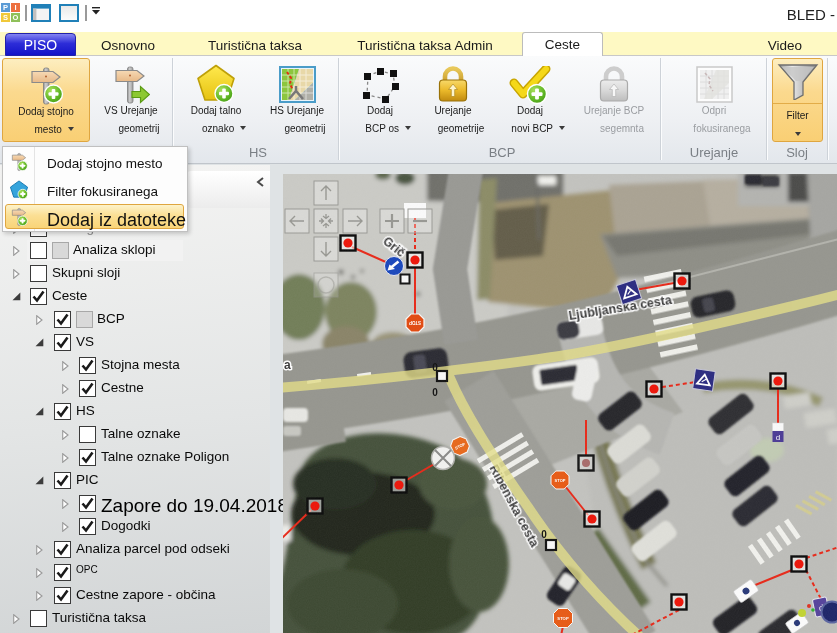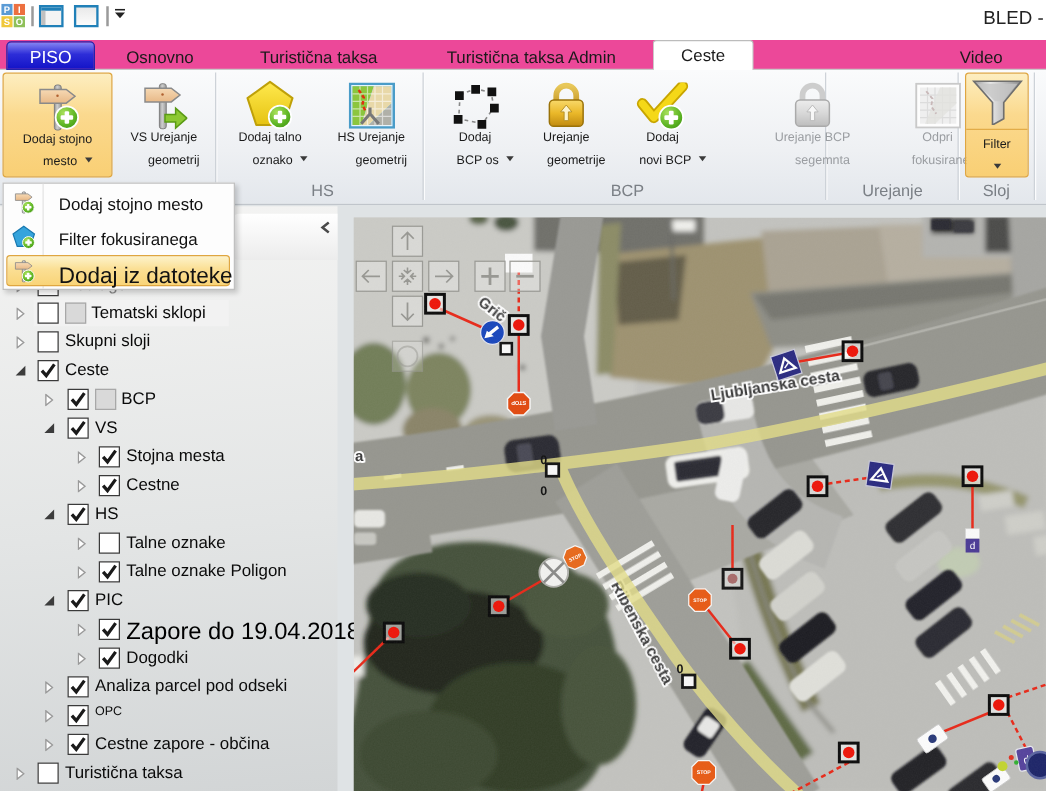--- a/index.html
+++ b/index.html
@@ -5,40 +5,40 @@
   html,body{margin:0;padding:0;width:837px;height:633px;overflow:hidden;
     font-family:"Liberation Sans",sans-serif;background:#fff;}
   *{box-sizing:border-box;}
   .abs{position:absolute;}
   #app{position:relative;width:837px;height:633px;background:#fff;}
   
   #titlebar{position:absolute;left:0;top:0;width:837px;height:32px;background:#fff;}
   .tsep{position:absolute;top:5px;width:1.5px;height:16px;background:#9a9a9a;}
   #bled{position:absolute;right:2px;top:6px;font-size:15px;color:#222;}
   
-  #tabbar{position:absolute;left:0;top:32px;width:837px;height:24px;background:#ec4899;
+  #tabbar{position:absolute;left:0;top:32px;width:837px;height:24px;background:#fef9c3;
     border-bottom:1px solid #c8c8c8;padding-left:13px;}
   .tab{position:absolute;top:3px;height:21px;font-size:13.5px;color:#1a1a1a;
     text-align:center;line-height:21px;}
   #tab-piso{position:absolute;left:5px;top:1px;width:71px;height:23px;border-radius:4px 4px 0 0;
     background:linear-gradient(#8585f2,#2d2dd8 45%,#1414c8);color:#fff;
     border:1px solid #2222aa;line-height:22px;text-align:center;font-size:14px;}
   #tab-ceste{position:absolute;left:522px;top:0;width:81px;height:25px;background:#fff;
     border:1px solid #bcbcbc;border-bottom:none;border-radius:3px 3px 0 0;line-height:24px;text-align:center;font-size:13.5px;color:#1a1a1a;}
   
   #ribbon{position:absolute;left:0;top:56px;width:837px;height:108px;
     background:linear-gradient(#fafbfc,#eef0f3 60%,#e3e7ec);border-bottom:1px solid #c0c5cb;}
   .gsep{position:absolute;top:2px;width:1px;height:102px;background:#cdd2d8;
     box-shadow:1px 0 0 #fbfcfd;}
   .glabel{position:absolute;top:89px;width:80px;text-align:center;font-size:13px;color:#7a7f85;}
   .rbtn{position:absolute;top:2px;height:84px;text-align:center;font-size:10px;color:#1a1a1a;}
   .rbtn .ictr{height:44px;padding-top:6px;}
   .rbtn .t1{line-height:18px;}
   .rbtn .t2{line-height:17px;padding-left:16px;}
-  .rbtn.dis{color:#9a9da1;margin-left:36px;}
+  .rbtn.dis{color:#9a9da1;}
   .hl{background:linear-gradient(#fdeec0,#fbd98e 40%,#f9cf74);
     border:1px solid #dfa640;border-radius:3px;}
   .darr{display:inline-block;width:0;height:0;border-left:3.5px solid transparent;
     border-right:3.5px solid transparent;border-top:4px solid #3a3a3a;margin-left:3px;vertical-align:2px;}
 </style>
 </head>
 <body>
 <div id="app">
 
 <div id="titlebar">
@@ -281,21 +281,21 @@
     <path d="M0.7,0.7 L6,5 L0.7,9.3 Z" fill="#fdfdfd" stroke="#9a9a9a" stroke-width="1.1"></path>
   </svg>
 <div class="abs" style="left:30px;top:220px;width:17px;height:17px;background:#fff;border:1.6px solid #3a3a3a"></div>
 <div class="abs" style="left:52px;top:220px;font-size:13.5px;color:#8a8a8a;white-space:nowrap">Podlage</div>
 <div class="abs" style="left:27px;top:240px;width:156px;height:21px;background:#f2f2f2"></div>
 <svg class="abs" style="left:13px;top:246px" width="7" height="10" viewBox="0 0 7 10">
     <path d="M0.7,0.7 L6,5 L0.7,9.3 Z" fill="#fdfdfd" stroke="#9a9a9a" stroke-width="1.1"></path>
   </svg>
 <div class="abs" style="left:30px;top:242px;width:17px;height:17px;background:#fff;border:1.6px solid #3a3a3a"></div>
 <div class="abs" style="left:52px;top:242px;width:17px;height:17px;background:#d9d9d9;border:1.2px solid #a8a8a8"></div>
-<div class="abs" style="left:73px;top:242px;font-size:13.5px;color:#0a0a0a;white-space:nowrap">Tematski sklopi</div>
+<div class="abs" style="left:73px;top:242px;font-size:13.5px;color:#0a0a0a;white-space:nowrap">Analiza sklopi</div>
 <svg class="abs" style="left:13px;top:269px" width="7" height="10" viewBox="0 0 7 10">
     <path d="M0.7,0.7 L6,5 L0.7,9.3 Z" fill="#fdfdfd" stroke="#9a9a9a" stroke-width="1.1"></path>
   </svg>
 <div class="abs" style="left:30px;top:265px;width:17px;height:17px;background:#fff;border:1.6px solid #3a3a3a"></div>
 <div class="abs" style="left:52px;top:265px;font-size:13.5px;color:#0a0a0a;white-space:nowrap">Skupni sloji</div>
 <svg class="abs" style="left:12px;top:292px" width="9" height="9" viewBox="0 0 9 9">
     <path d="M8.3,0.5 L8.3,8.3 L0.5,8.3 Z" fill="#3c3c3c"></path>
   </svg>
 <div class="abs" style="left:30px;top:288px;width:17px;height:17px;background:#fff;border:1.6px solid #3a3a3a"><svg width="13" height="13" viewBox="0 0 13 13" style="margin:0.5px">
       <path d="M1.5,6.5 L5,10.5 L11.5,1.5" fill="none" stroke="#1a1a1a" stroke-width="2.6"></path>

